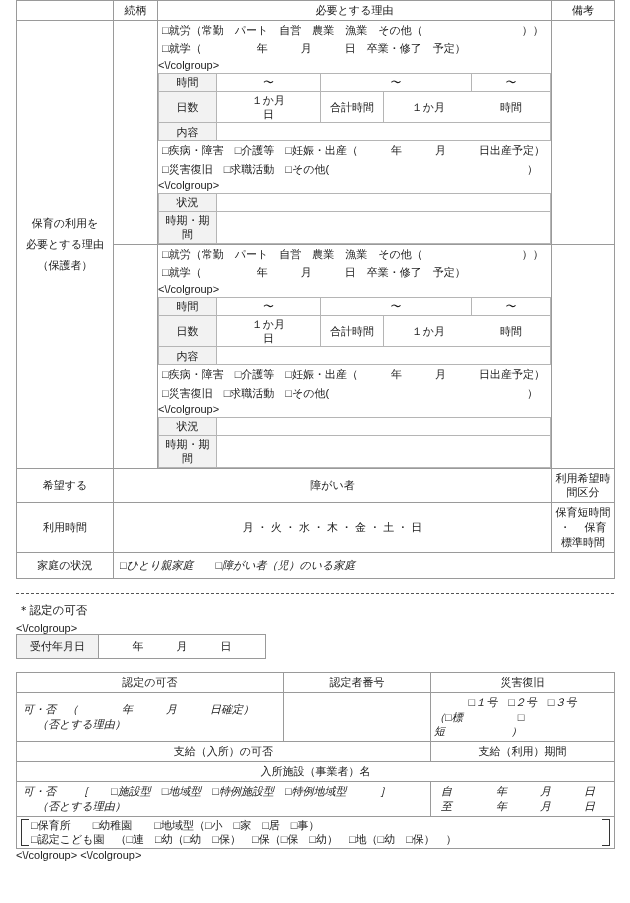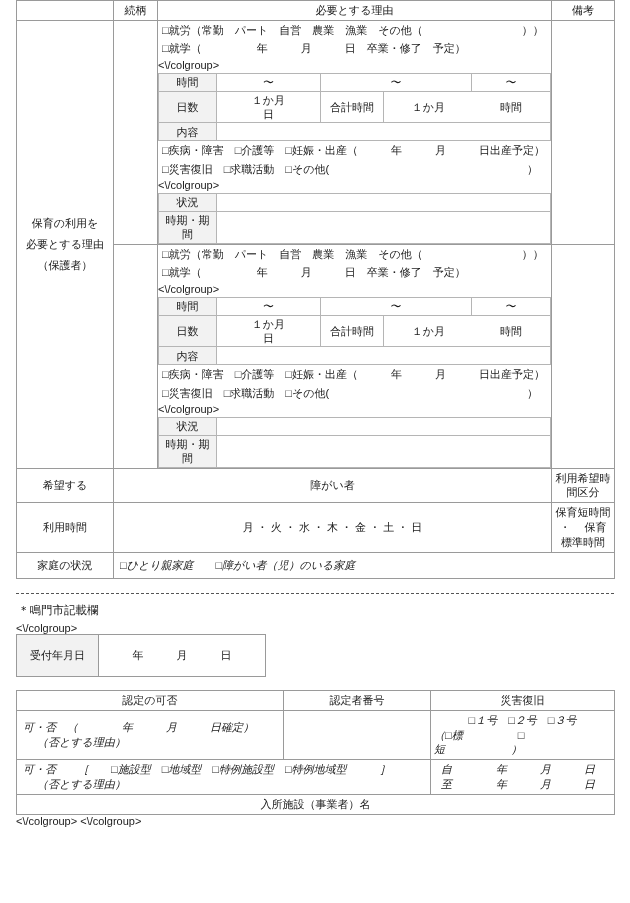--- a/index.html
+++ b/index.html
@@ -86,21 +86,21 @@
   .small-label { font-size: 11.5px; margin: 0 0 4px 2px; }
 
   table.small-recv {
     border-collapse: collapse;
     table-layout: fixed;
     margin-bottom: 0;
   }
   table.small-recv td {
     border: 1px solid #9a9a9a;
     font-size: 11px;
-    padding: 12px 4px;
+    padding: 3px 4px;
     height: 17px;
   }
 
   .bracket-wrap {
     position: relative;
     padding: 1px 14px 1px 14px;
   }
   .bk {
     position: absolute;
     top: 2px;
@@ -280,21 +280,21 @@
       <tr>
         <td class="ctr shade tall">家庭の状況</td>
         <td class="lft tall" colspan="3" style="padding-left:6px">□ひとり親家庭　　□障がい者（児）のいる家庭</td>
       </tr>
     </tbody>
   </table>
 
   <hr class="dashed">
 
   
-  <div class="small-label">＊鳴門市記載欄</div>
+  <div class="small-label">＊認定の可否</div>
 
   &lt;\/colgroup&gt;
     <table class="small-recv">
     <colgroup>
         <col style="width:82px">
         <col style="width:167px">
       </colgroup>
       <tbody>
       <tr>
         <td class="ctr shade">受付年月日</td>
@@ -323,32 +323,46 @@
           <div style="padding-left:14px">（否とする理由）</div>
         </td>
         <td></td>
         <td class="lft">
           <div class="ctr">□１号　□２号　□３号</div>
           <div>（□標　　　　　□短　　　　　　）</div>
         </td>
       </tr>
 
       <tr>
+        <td class="hdr" colspan="2">支給（入所）の可否</td>
+        <td class="hdr">支給（利用）期間</td>
+      </tr>
+      <tr>
+        <td class="hdr" colspan="3">入所施設（事業者）名</td>
+      </tr>
+
+      <tr>
         <td class="lft" colspan="2" style="padding-left:6px">
           <div>可・否　　［　　□施設型　□地域型　□特例施設型　□特例地域型　　　］</div>
           <div style="padding-left:14px">（否とする理由）</div>
         </td>
         <td class="lft" style="padding-left:10px">
           <div>自　　　　年　　　月　　　日</div>
           <div>至　　　　年　　　月　　　日</div>
         </td>
       </tr>
-
-      <tr>
-        <td class="hdr" colspan="3">入所施設（事業者）名</td>
+      <tr>
+        <td colspan="3" style="padding:0">
+          <div class="bracket-wrap">
+            <span class="bk l"></span>
+            <span class="bk r"></span>
+            <div>□保育所　　□幼稚園　　□地域型（□小　□家　□居　□事）</div>
+            <div>□認定こども園　（□連　□幼（□幼　□保）　□保（□保　□幼）　□地（□幼　□保）　）</div>
+          </div>
+        </td>
       </tr>
     </tbody>
   </table>
 
   
   
 
   
   
 

